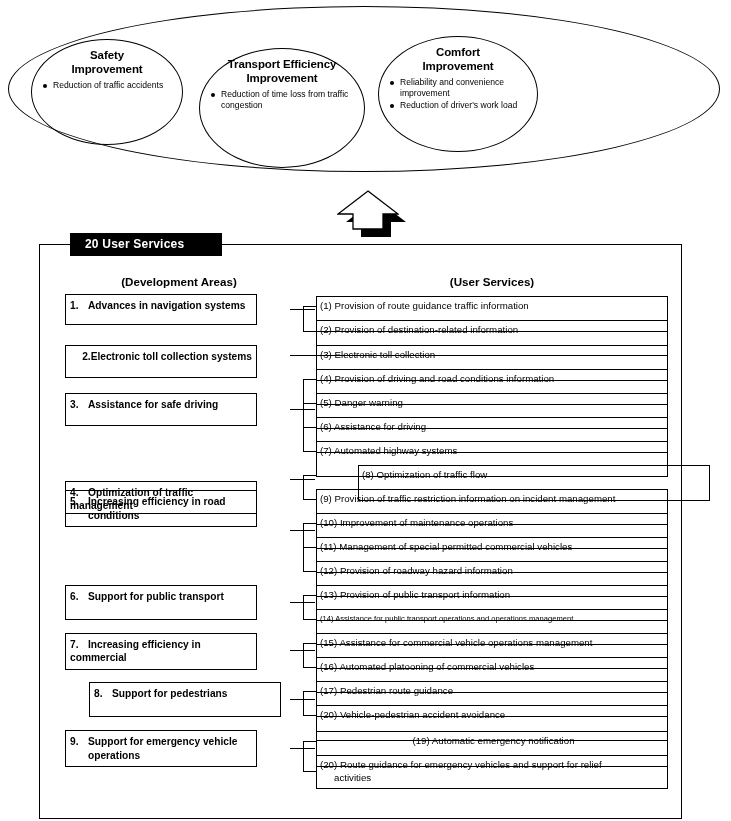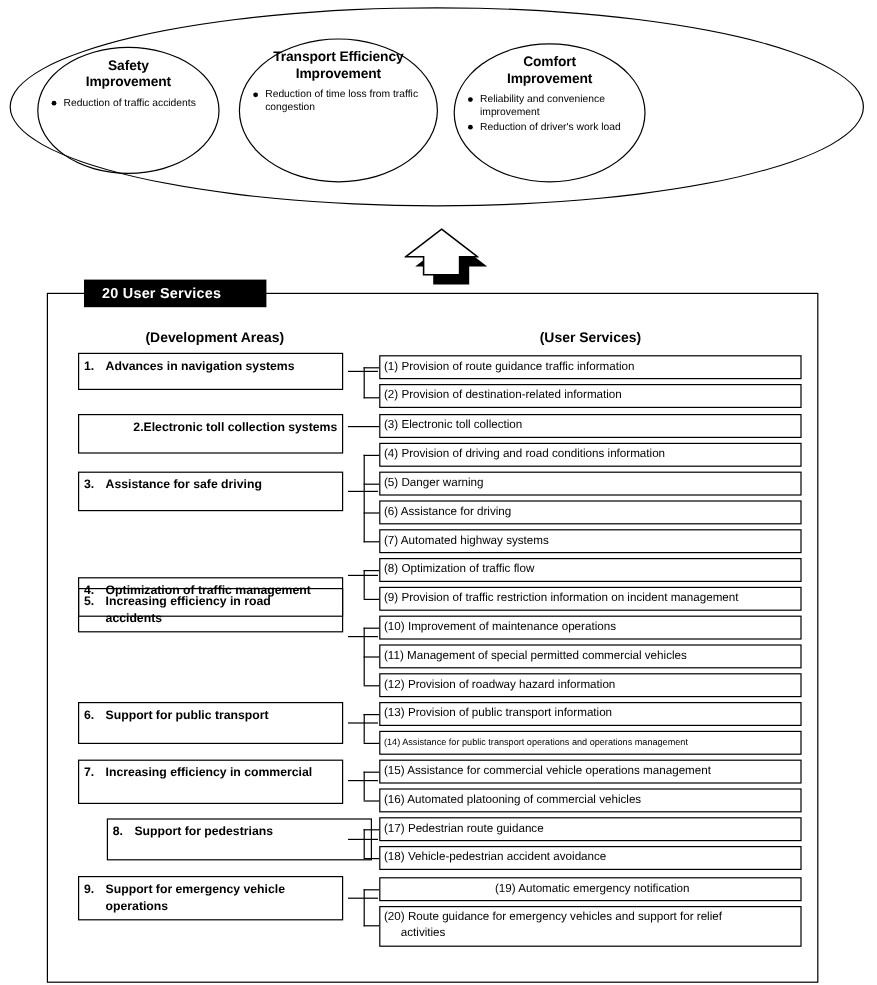--- a/index.html
+++ b/index.html
@@ -28,21 +28,21 @@
   .goal-list li{
     position:relative;font-size:8.6px;line-height:11px;
     padding-left:11px;margin-bottom:1px;
   }
   .goal-list li::before{
     content:"";position:absolute;left:1px;top:3.5px;
     width:4px;height:4px;background:#000;border-radius:50%;
   }
 
   .g0{left:31px;top:39px;width:152px;height:106px;}
-  .g1{left:199px;top:32px;width:166px;height:120px;}
+  .g1{left:199px;top:48px;width:166px;height:120px;}
   .g2{left:378px;top:36px;width:160px;height:116px;}
   .g3{left:553px;top:39px;width:160px;height:108px;}
 
   
   .arrow-wrap{position:absolute;left:337px;top:190px;width:70px;height:48px;}
   .arrow-shadow{
     position:absolute;left:8px;top:8px;width:62px;height:40px;
   }
   .arrow-shadow svg, .arrow-main svg{display:block;}
   .arrow-main{position:absolute;left:0;top:0;width:62px;height:40px;}
@@ -60,31 +60,31 @@
   }
 
   .col-head{
     position:absolute;font-weight:bold;font-size:11.6px;text-align:center;
   }
   .col-head-left{left:68px;top:275px;width:222px;}
   .col-head-right{left:316px;top:275px;width:352px;}
 
   
   .area-box{
-    position:absolute;left:65px;width:221px;
+    position:absolute;left:65px;width:192px;
     border:1.2px solid #000;box-sizing:border-box;
     font-weight:bold;font-size:10.2px;line-height:12.5px;
     padding:5px 4px 4px 4px;
   }
   .area-num{display:inline-block;width:18px;}
   .area-txt{display:inline;}
   .area-box .area-l2{display:block;padding-left:18px;margin-top:1px;}
 
   .svc-box{
-    position:absolute;left:316px;width:352px;height:20px;
+    position:absolute;left:316px;width:352px;height:36px;
     border:1.2px solid #000;box-sizing:border-box;
     font-size:9.7px;line-height:18px;padding-left:3px;white-space:nowrap;
   }
   .svc-box.tall{height:34px;line-height:12.5px;padding-top:3px;white-space:normal;}
   .svc-box.small{font-size:7.6px;}
   .svc-box .svc-l2{display:block;padding-left:14px;}
 
   
   .conn{position:absolute;background:#000;}
   .conn-h{height:1.2px;}
@@ -155,21 +155,21 @@
   <span class="area-num">2.</span><span class="area-txt">Electronic toll collection systems</span>
 </div>
 <div class="area-box" style="top:393px;height:33px;">
   <span class="area-num">3.</span><span class="area-txt">Assistance for safe driving</span>
 </div>
 <div class="area-box" style="top:481px;height:33px;">
   <span class="area-num">4.</span><span class="area-txt">Optimization of traffic management</span>
 </div>
 <div class="area-box" style="top:490px;height:37px;">
   <span class="area-num">5.</span><span class="area-txt">Increasing efficiency in road</span>
-  <span class="area-l2">accidents</span>
+  <span class="area-l2">conditions</span>
 </div>
 <div class="area-box" style="top:585px;height:35px;">
   <span class="area-num">6.</span><span class="area-txt">Support for public transport</span>
 </div>
 <div class="area-box" style="top:633px;height:37px;">
   <span class="area-num">7.</span><span class="area-txt">Increasing efficiency in commercial</span>
 </div>
 <div class="area-box" style="top:682px;height:35px;margin-left:24px;">
   <span class="area-num">8.</span><span class="area-txt">Support for pedestrians</span>
 </div>
@@ -178,31 +178,31 @@
   <span class="area-l2">operations</span>
 </div>
 
 <div class="svc-box" style="top:296px;"><span>(1) Provision of route guidance traffic information</span></div>
 <div class="svc-box" style="top:320px;"><span>(2) Provision of destination-related information</span></div>
 <div class="svc-box" style="top:345px;"><span>(3) Electronic toll collection</span></div>
 <div class="svc-box" style="top:369px;"><span>(4) Provision of driving and road conditions information</span></div>
 <div class="svc-box" style="top:393px;"><span>(5) Danger warning</span></div>
 <div class="svc-box" style="top:417px;"><span>(6) Assistance for driving</span></div>
 <div class="svc-box" style="top:441px;"><span>(7) Automated highway systems</span></div>
-<div class="svc-box" style="top:465px;"><span>(8) Optimization of traffic flow</span></div>
+<div class="svc-box" style="top:465px;margin-left:42px;"><span>(8) Optimization of traffic flow</span></div>
 <div class="svc-box" style="top:489px;"><span>(9) Provision of traffic restriction information on incident management</span></div>
 <div class="svc-box" style="top:513px;"><span>(10) Improvement of maintenance operations</span></div>
 <div class="svc-box" style="top:537px;"><span>(11) Management of special permitted commercial vehicles</span></div>
 <div class="svc-box" style="top:561px;"><span>(12) Provision of roadway hazard information</span></div>
 <div class="svc-box" style="top:585px;"><span>(13) Provision of public transport information</span></div>
 <div class="svc-box small" style="top:609px;"><span>(14) Assistance for public transport operations and operations management</span></div>
 <div class="svc-box" style="top:633px;"><span>(15) Assistance for commercial vehicle operations management</span></div>
 <div class="svc-box" style="top:657px;"><span>(16) Automated platooning of commercial vehicles</span></div>
 <div class="svc-box" style="top:681px;"><span>(17) Pedestrian route guidance</span></div>
-<div class="svc-box" style="top:705px;"><span>(18) Vehicle-pedestrian accident avoidance</span></div>
+<div class="svc-box" style="top:705px;"><span>(20) Vehicle-pedestrian accident avoidance</span></div>
 <div class="svc-box" style="top:731px;text-align:center;"><span>(19) Automatic emergency notification</span></div>
 <div class="svc-box tall" style="top:755px;"><span>(20) Route guidance for emergency vehicles and support for relief</span><span class="svc-l2">activities</span></div>
 
 <div class="conn conn-h" style="left:290px;top:309px;width:25px;"></div>
 <div class="conn conn-v" style="left:303px;top:306px;height:26px;"></div>
 <div class="conn conn-h" style="left:303px;top:306px;width:13px;"></div>
 <div class="conn conn-h" style="left:303px;top:331px;width:13px;"></div>
 
 <div class="conn conn-h" style="left:290px;top:355px;width:26px;"></div>
 

